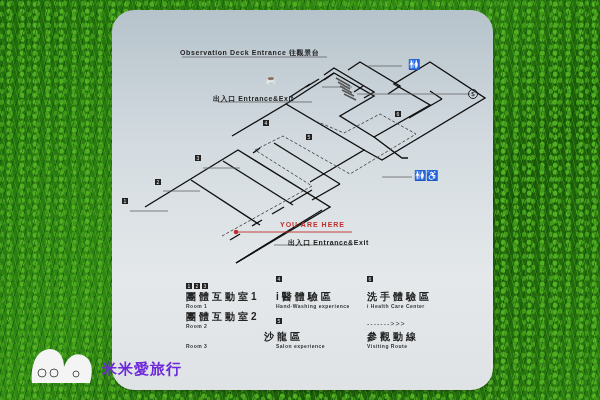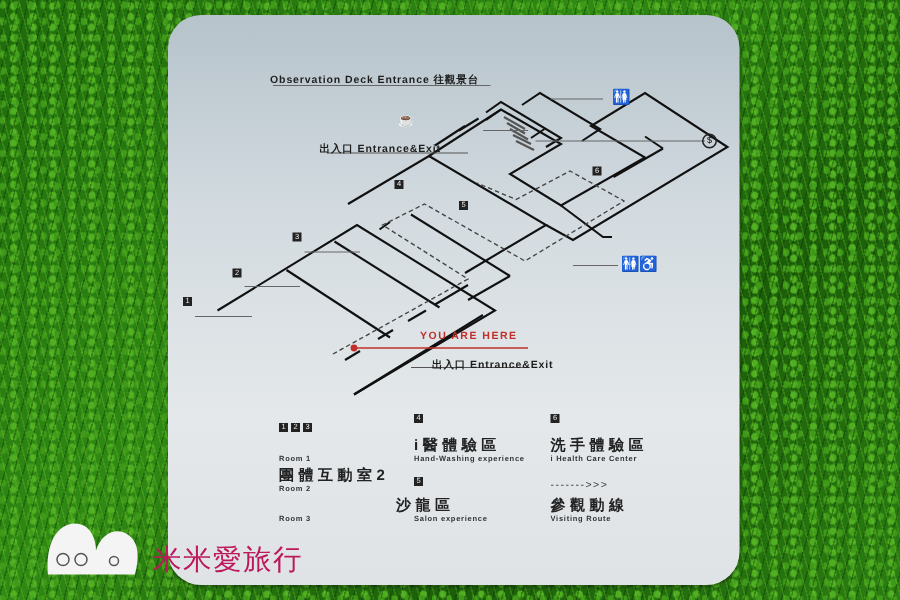--- a/index.html
+++ b/index.html
@@ -18,21 +18,21 @@
     background: linear-gradient(180deg, #b6c3cb 0%, #d3dbe0 35%, #e4e8ea 70%, #dfe3e6 100%);
     box-shadow: 0 1px 2px rgba(0,0,0,0.4); overflow:hidden; }
   svg.map { position:absolute; left:0; top:0; }
   .lbl { position:absolute; font-size:7px; letter-spacing:0.6px; color:#1e1e1e; white-space:nowrap; font-weight:bold; }
   .red { color:#c0302a; font-size:7px; letter-spacing:1px; }
   .badge { display:inline-block; width:6px; height:6px; background:#222; color:#eee; font-size:5px; line-height:6px; text-align:center; margin-right:2px; vertical-align:middle; }
   .legend-title { position:absolute; font-size:10px; font-weight:bold; color:#222; letter-spacing:3px; white-space:nowrap; }
   .legend-sub { position:absolute; font-size:5px; color:#333; letter-spacing:0.5px; white-space:nowrap; font-weight:bold; }
   .route-sample { position:absolute; font-size:7px; color:#333; letter-spacing:1px; }
   .watermark { position:absolute; left:28px; top:345px; width:165px; height:40px; }
-  .wm-text { position:absolute; left:102px; top:360px; color:#be185d; font-size:19px; letter-spacing:1px; font-family:"DejaVu Serif", serif; }
+  .wm-text { position:absolute; left:102px; top:360px; color:#6d28d9; font-size:15px; letter-spacing:1px; font-family:"DejaVu Serif", serif;font-weight:bold; }
 </style>
 </head>
 <body>
 
 <div class="grass-texture"></div>
 
 <div class="sign">
   <svg class="map" width="381" height="380" viewBox="0 0 381 380">
     <g stroke="#111" stroke-width="1.4" fill="none">
 
@@ -102,20 +102,21 @@
   <span class="badge" style="position:absolute;left:283px;top:101px;">6</span>
 
   <div style="position:absolute;left:153px;top:64px;font-size:10px;">☕</div>
   <div style="position:absolute;left:296px;top:49px;font-size:10px;font-weight:bold;">🚻</div>
   <div style="position:absolute;left:356px;top:79px;width:8px;height:8px;border:1px solid #222;border-radius:50%;font-size:6px;line-height:8px;text-align:center;">$</div>
   <div style="position:absolute;left:302px;top:160px;font-size:10px;">🚻♿</div>
 
   <div style="position:absolute;left:74px;top:266px;">
     <span class="badge">1</span><span class="badge">2</span><span class="badge">3</span>
   </div>
+  <div class="legend-title" style="left:74px;top:280px;">團體互動室1</div>
   <div class="legend-sub" style="left:74px;top:293px;">Room 1</div>
   <div class="legend-title" style="left:74px;top:300px;">團體互動室2</div>
   <div class="legend-sub" style="left:74px;top:313px;">Room 2</div>
   <div class="legend-sub" style="left:74px;top:333px;">Room 3</div>
 
   <span class="badge" style="position:absolute;left:164px;top:266px;">4</span>
   <div class="legend-title" style="left:164px;top:280px;">i醫體驗區</div>
   <div class="legend-sub" style="left:164px;top:293px;">Hand-Washing experience</div>
   <span class="badge" style="position:absolute;left:164px;top:308px;">5</span>
   <div class="legend-title" style="left:152px;top:320px;">沙龍區</div>

